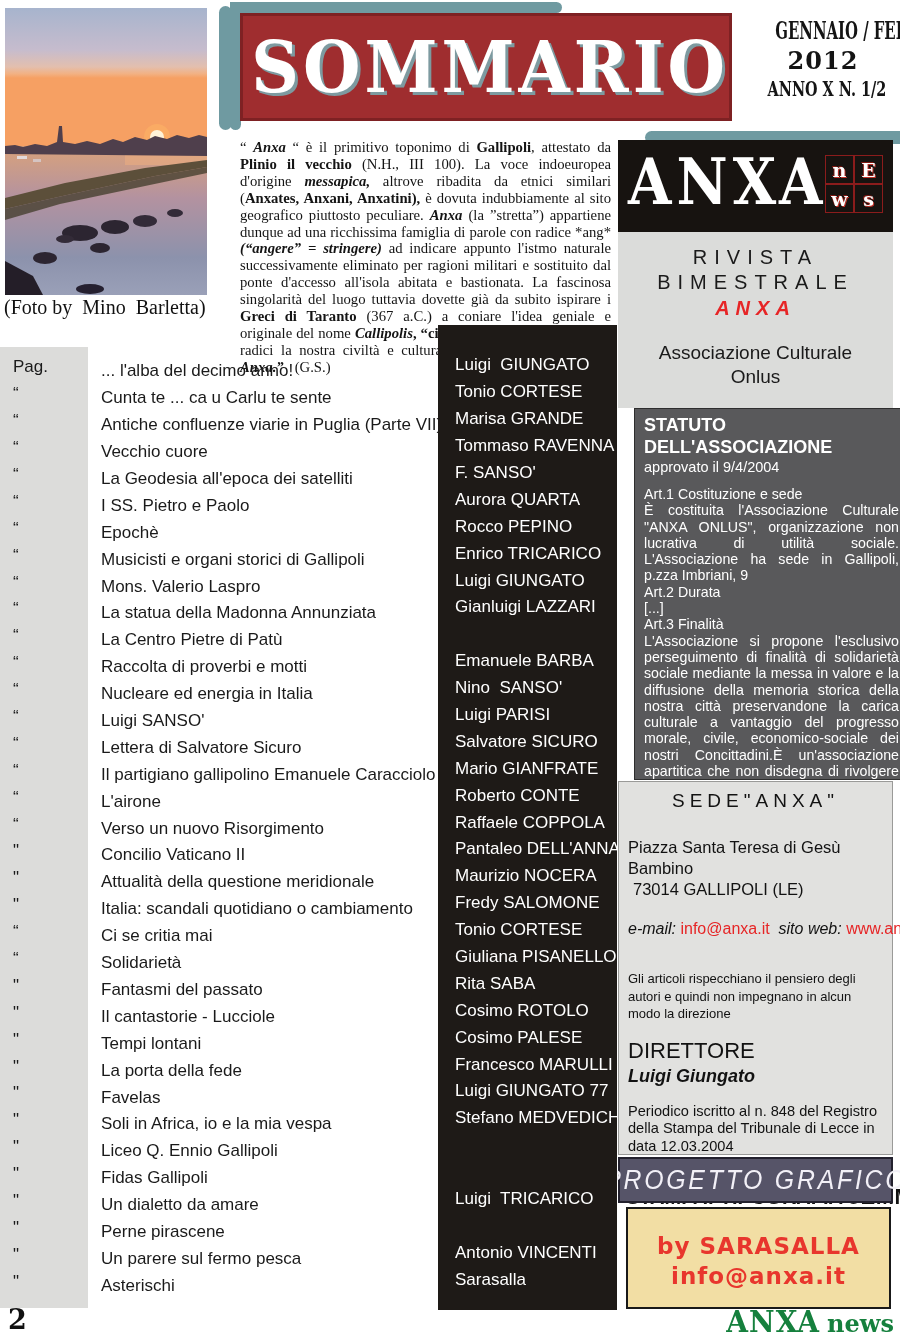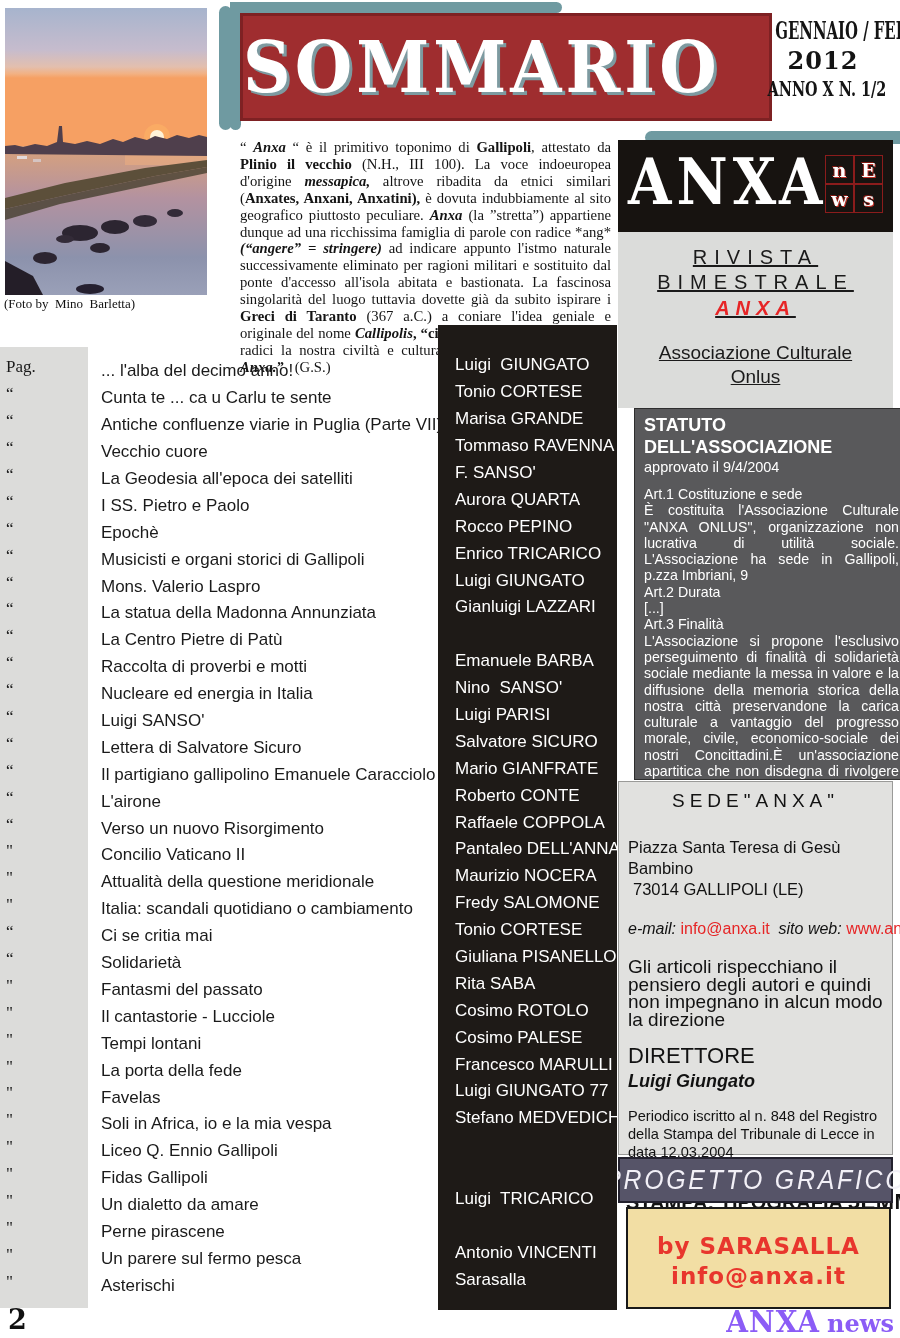--- a/index.html
+++ b/index.html
@@ -12,26 +12,26 @@
   .teal-top-bar{position:absolute;left:230px;top:2px;width:332px;height:11px;
       background:#6f9aa1;border-radius:0 6px 6px 0;}
   .teal-left-bar{position:absolute;left:230px;top:2px;width:11px;height:128px;
       background:#6f9aa1;border-radius:0 0 6px 6px;}
   .teal-right-bar{position:absolute;left:645px;top:131px;width:255px;height:13px;
       background:#6f9aa1;border-radius:7px 0 0 7px;}
 
   
   .photo{position:absolute;left:5px;top:8px;width:202px;height:287px;display:block;}
   .photo-caption{position:absolute;left:4px;top:296px;font-family:"Liberation Serif",serif;
-      font-size:13px;color:#111;white-space:pre;}
-
-  
-  .sommario-box{position:absolute;left:240px;top:13px;width:532px;height:108px;
+      font-size:20px;color:#111;white-space:pre;}
+
+  
+  .sommario-box{position:absolute;left:240px;top:13px;width:492px;height:108px;
       background:#9f2d2f;border:3px solid #7e2123;box-sizing:border-box;
-      display:flex;align-items:center;justify-content:flex-start;}
+      display:flex;align-items:center;justify-content:flex-end;}
   .sommario-text{font-family:"DejaVu Serif",serif;font-weight:bold;font-size:66px;
       color:#ffffff;letter-spacing:4px;line-height:1;
       text-shadow:3px 3px 0 #7d9aa0;transform:scaleY(1.08);}
 
   .issue-box{position:absolute;left:746px;top:16px;width:154px;height:104px;
       text-align:center;font-family:"DejaVu Serif",serif;font-weight:bold;color:#141414;}
   .issue-l1{font-size:24px;white-space:nowrap;transform:scaleX(.62);transform-origin:center;line-height:30px;}
   .issue-l2{font-size:24px;line-height:30px;letter-spacing:1px;}
   .issue-l3{font-size:20px;white-space:nowrap;transform:scaleX(.72);transform-origin:center;line-height:26px;}
 
@@ -45,42 +45,42 @@
   .logo-anxa{position:absolute;left:10px;top:10px;font-family:"DejaVu Serif",serif;
       font-weight:bold;font-size:56px;line-height:1;color:#ffffff;letter-spacing:5px;
       transform:scaleY(1.12);transform-origin:top left;}
   .news-grid{position:absolute;right:10px;top:15px;width:58px;height:58px;
       display:grid;grid-template-columns:1fr 1fr;grid-template-rows:1fr 1fr;}
   .news-cell{border:1px solid #8b1c1c;display:flex;align-items:center;justify-content:center;
       font-family:"DejaVu Serif",serif;font-weight:bold;font-size:19px;color:#fff;
       text-shadow:1px 1px 0 #c03028, -1px -1px 0 #801812;}
 
   .rivista-box{position:absolute;left:618px;top:232px;width:275px;height:176px;
-      background:#dbdcda;text-align:center;color:#1a1a1a;text-decoration:underline;}
+      background:#dbdcda;text-align:center;color:#1a1a1a;}
   .rivista-l{font-size:20px;letter-spacing:7px;line-height:25px;}
   .rivista-l:first-child{padding-top:13px;}
   .rivista-anxa{font-size:20px;letter-spacing:6px;line-height:26px;color:#e62526;
       font-weight:bold;font-style:italic;}
   .associazione{margin-top:20px;font-size:19px;line-height:24px;}
 
   .statuto-box{position:absolute;left:618px;top:408px;width:275px;height:372px;
       background:#59595b;border:1px solid #2e2e2e;box-sizing:border-box;
       color:#ffffff;padding:5px 9px;overflow:hidden;margin-left:16px;}
   .statuto-title{font-weight:bold;font-size:18px;line-height:22px;}
   .statuto-approved{font-size:14.5px;line-height:18px;margin-bottom:10px;}
   .statuto-body{font-size:14.2px;line-height:16.3px;text-align:justify;}
 
   .sede-box{position:absolute;left:618px;top:781px;width:275px;height:374px;
       background:#e1e1df;border:1px solid #9a9a98;box-sizing:border-box;color:#121212;}
   .sede-title{text-align:center;padding-top:8px;font-size:19px;letter-spacing:5px;}
   .sede-address{margin:25px 8px 0 9px;font-size:16.5px;line-height:21px;}
   .sede-address .l2{padding-left:5px;}
   .email-line{margin:20px 0 0 9px;font-size:16px;font-style:italic;white-space:nowrap;}
   .red-link{color:#e62526;font-style:normal;}
-  .disclaimer{margin:20px 6px 0 9px;font-size:19px;line-height:17.6px;}
+  .disclaimer{margin:32px 6px 0 9px;font-size:13px;line-height:17.6px;}
   .direttore-label{margin:15px 0 0 9px;font-size:22px;}
   .direttore-name{margin:2px 0 0 9px;font-size:18px;font-weight:bold;font-style:italic;}
   .registro{margin:16px 6px 0 9px;font-size:14.6px;line-height:17.6px;}
   .stampa{margin:28px 0 0 7px;font-size:20px;font-weight:bold;white-space:nowrap;}
   .stampa .heavy{font-size:22px;letter-spacing:.5px;}
 
   .progetto-box{position:absolute;left:618px;top:1157px;width:275px;height:46px;
       background:#565468;border:2px solid #23212e;box-sizing:border-box;
       display:flex;align-items:center;justify-content:center;}
   .progetto-text{color:#f2f0f7;font-size:27px;font-style:italic;letter-spacing:3px;
@@ -90,32 +90,32 @@
       background:#f2dea4;border:2px solid #191919;box-sizing:border-box;
       text-align:center;padding-top:22px;}
   .credits-l{font-family:"DejaVu Sans",sans-serif;font-weight:bold;font-size:23px;
       color:#e8362d;letter-spacing:1px;line-height:30px;text-align:center;}
 
   
   .toc-gray{position:absolute;left:0;top:347px;width:88px;height:961px;background:#dcdcda;}
   .toc-black{position:absolute;left:438px;top:325px;width:179px;height:985px;background:#1e1a17;}
   .toc-rows{position:absolute;left:0;top:352px;width:617px;}
   .toc-row{display:flex;height:26.9px;align-items:center;font-size:17px;color:#1a1a1a;}
-  .cell-page{width:88px;flex:none;display:flex;box-sizing:border-box;padding-left:6px;font-family:Liberation Serif, serif;}
+  .cell-page{width:88px;flex:none;display:flex;box-sizing:border-box;padding-left:13px;}
   .page-mark{min-width:19px;font-size:17px;line-height:1;align-self:flex-start;margin-top:3px;}
   .cell-title{width:350px;flex:none;box-sizing:border-box;padding-left:13px;
       white-space:nowrap;overflow:hidden;margin-top:12px;}
   .cell-author{width:179px;flex:none;box-sizing:border-box;padding-left:17px;
       color:#ffffff;white-space:pre;overflow:hidden;}
 
   
   .page-num{position:absolute;left:8px;top:1304px;font-family:"DejaVu Serif",serif;
       font-weight:bold;font-size:27px;color:#111;}
   .brand{position:absolute;right:6px;top:1306px;font-family:"DejaVu Serif",serif;
-      font-weight:bold;color:#8b5cf6;white-space:nowrap;}
+      font-weight:bold;color:#15803d;white-space:nowrap;}
   .brand-anxa{font-size:28px;letter-spacing:1px;transform:scaleY(1.05);display:inline-block;}
   .brand-news{font-size:24px;margin-left:7px;}
 </style>
 </head>
 <body>
 
 <div class="page">
 
   <svg class="photo" viewBox="0 0 202 287" preserveAspectRatio="none">
     <defs>

